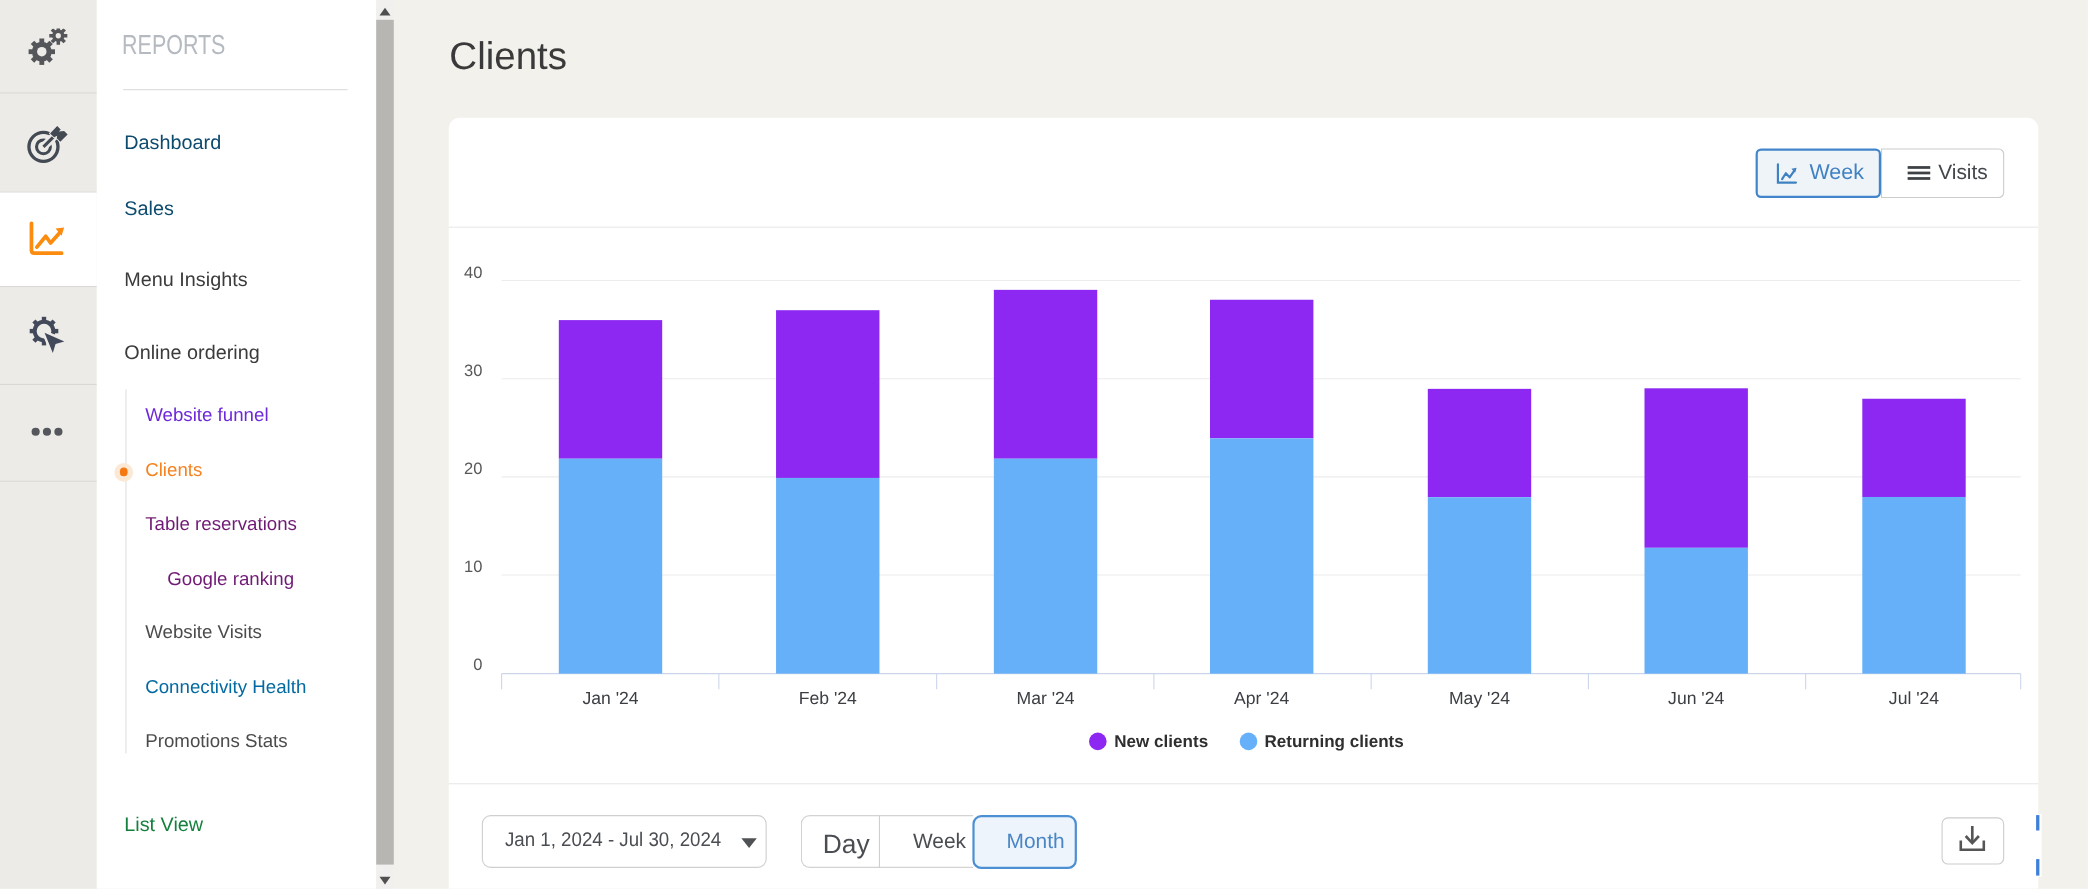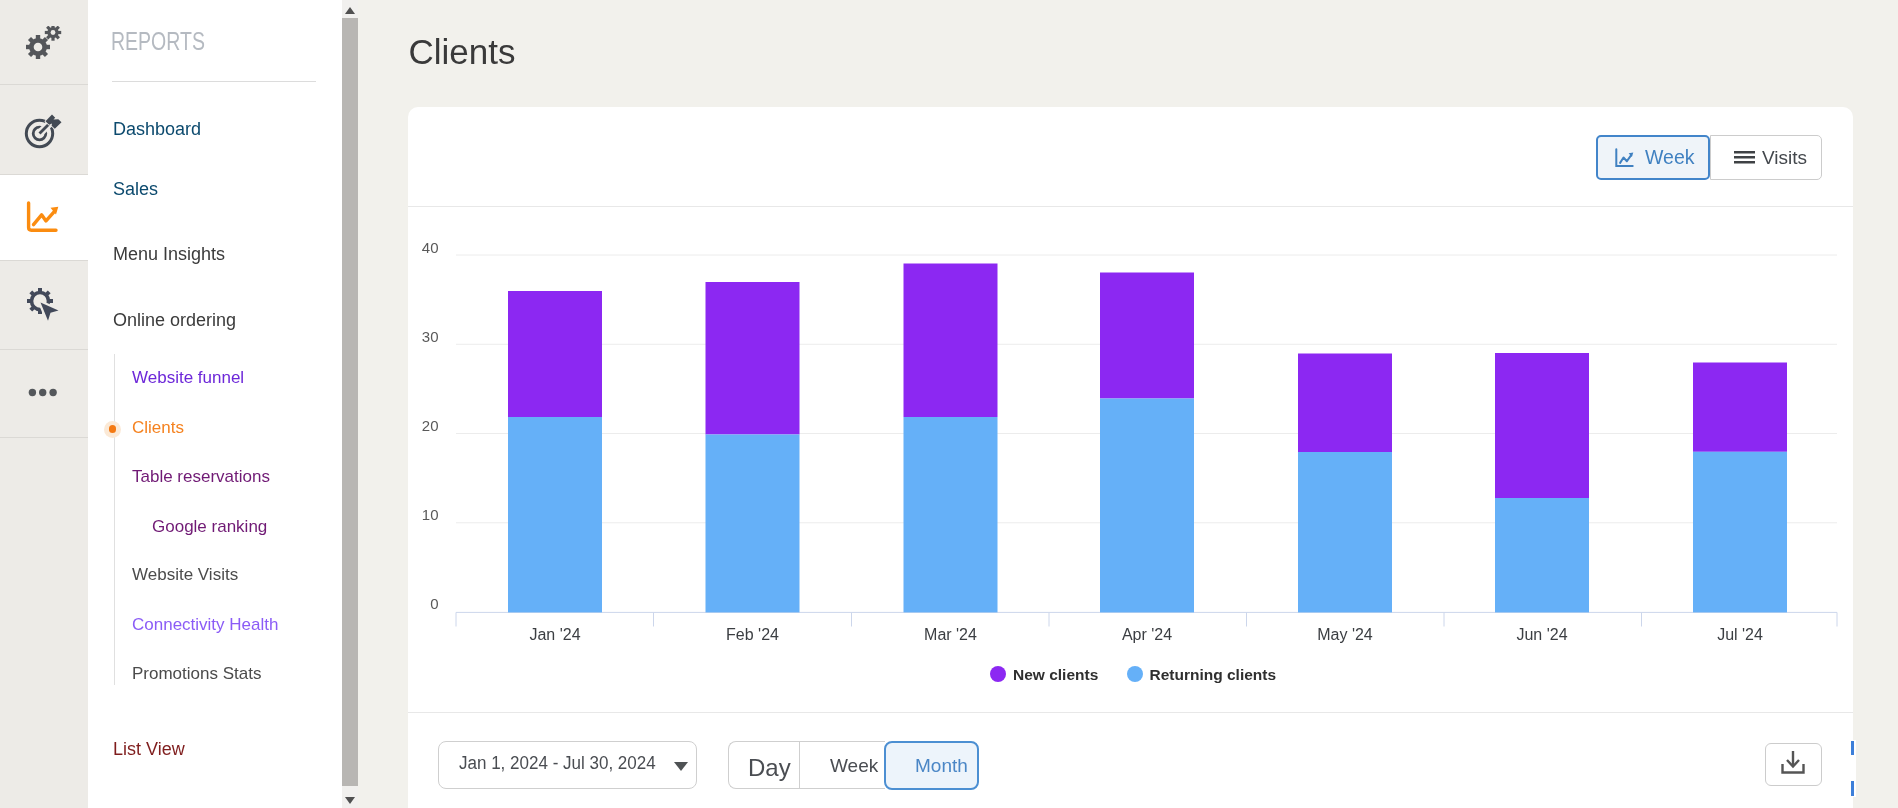--- a/index.html
+++ b/index.html
@@ -147,24 +147,24 @@
 
 <div class="abs" style="left:113.5px;top:354px;width:1px;height:331px;background:#e0e0e0;"></div>
 
 <div class="abs" style="left:132px;top:369px;font-size:17px;line-height:1;color:#6d28d9;">Website funnel</div>
 <div class="abs" style="left:103.5px;top:420.5px;width:17px;height:17px;border-radius:50%;background:#fbe9d6;"></div>
 <div class="abs" style="left:108.5px;top:425px;width:7.5px;height:7.5px;border-radius:50%;background:#f47912;"></div>
 <div class="abs" style="left:132px;top:419px;font-size:17px;line-height:1;color:#f5821f;">Clients</div>
 <div class="abs" style="left:132px;top:468px;font-size:17px;line-height:1;color:#701a75;">Table reservations</div>
 <div class="abs" style="left:128px;top:518px;font-size:17px;line-height:1;color:#701a75;margin-left:24px;">Google ranking</div>
 <div class="abs" style="left:132px;top:566px;font-size:17px;line-height:1;color:#4b4b4b;">Website Visits</div>
-<div class="abs" style="left:132px;top:616px;font-size:17px;line-height:1;color:#8b5cf6;">Connectivity Health</div>
+<div class="abs" style="left:132px;top:616px;font-size:17px;line-height:1;color:#0369a1;">Connectivity Health</div>
 <div class="abs" style="left:132px;top:665px;font-size:17px;line-height:1;color:#4b4b4b;">Promotions Stats</div>
 
-<div class="abs" style="left:113px;top:740px;font-size:18px;line-height:1;color:#7f1d1d;">List View</div>
+<div class="abs" style="left:113px;top:740px;font-size:18px;line-height:1;color:#15803d;">List View</div>
 
 <div class="abs" style="left:342px;top:0;width:16px;height:808px;background:#f1f0ee;"></div>
 <div class="abs" style="left:345px;top:7px;width:0;height:0;border-left:5px solid transparent;border-right:5px solid transparent;border-bottom:7px solid #505050;"></div>
 <div class="abs" style="left:342px;top:18px;width:16px;height:768px;background:#b8b6b3;"></div>
 <div class="abs" style="left:345px;top:797px;width:0;height:0;border-left:5px solid transparent;border-right:5px solid transparent;border-top:7px solid #505050;"></div>
 
 <div class="abs" style="left:408.5px;top:34px;font-size:35px;line-height:1;color:#3a3a3a;">Clients</div>
 
 <div class="abs" style="left:408px;top:107px;width:1445px;height:701px;background:#ffffff;border-radius:10px 10px 0 0;"></div>
 

